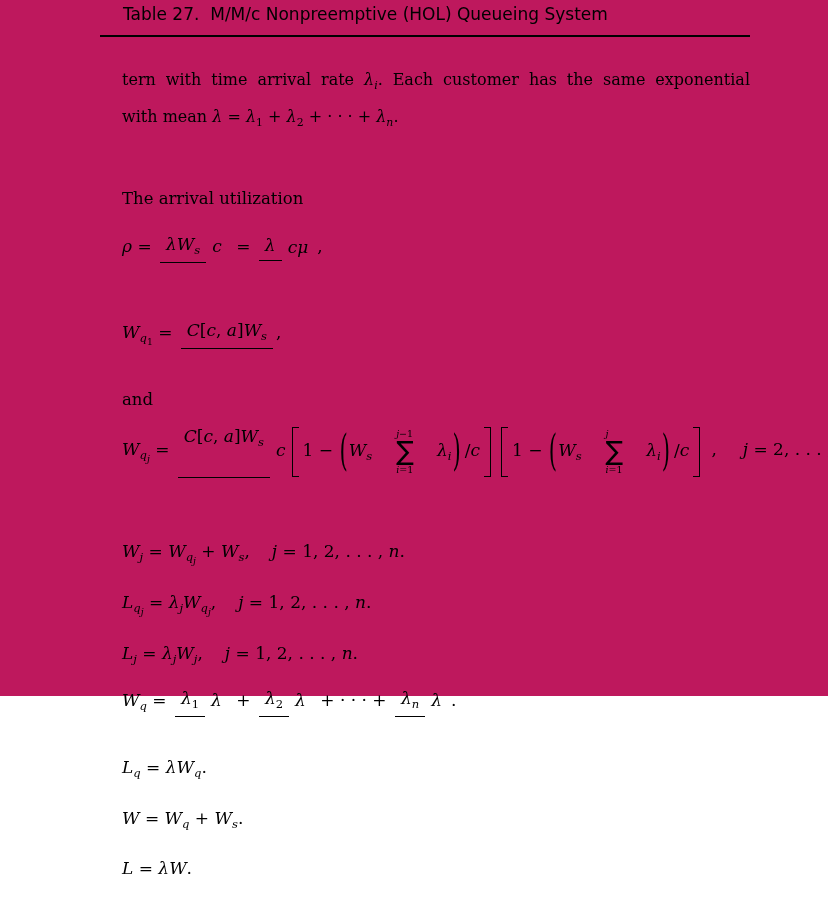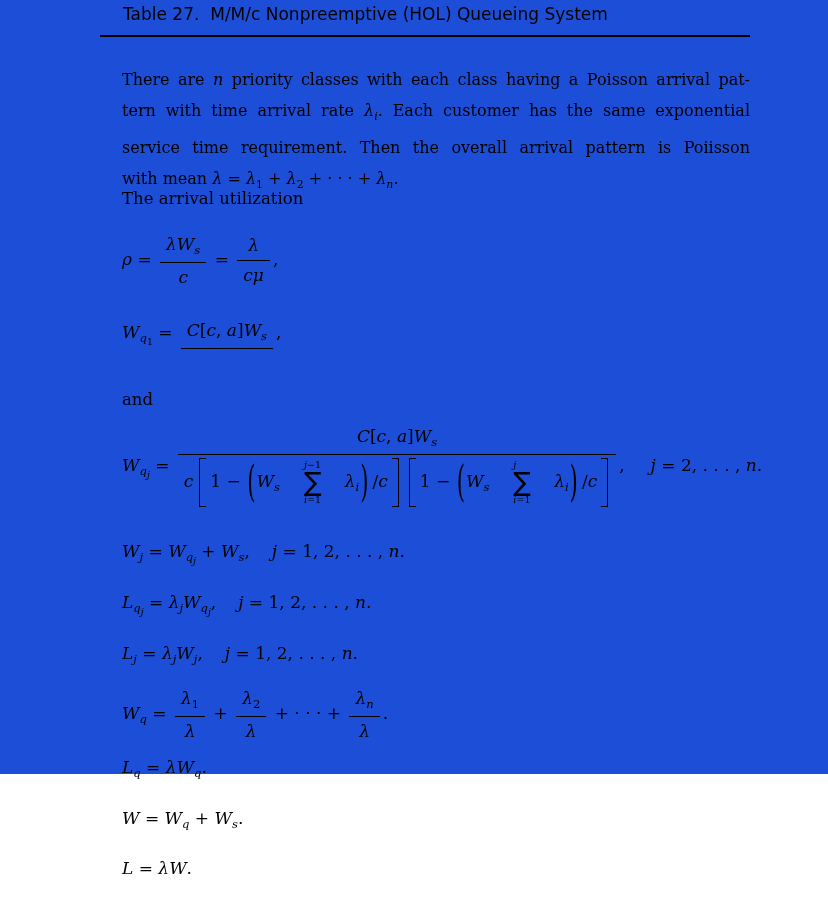--- a/index.html
+++ b/index.html
@@ -1,20 +1,20 @@
 <!DOCTYPE html>
 <html><head>
 <meta charset="utf-8">
 <style>
   html,body { margin:0; padding:0; }
   body {
     width:828px; height:911px; background:#ffffff; color:#000000;
     font-family:"DejaVu Serif", serif; overflow:hidden;
   }
-  .page { position:relative; width:828px; height:774px; background:#1d4ed8; }
+  .page { position:relative; width:828px; height:696px; background:#be185d; }
 
   .title {
     position:absolute; left:123px; top:4px;
     font-family:"DejaVu Sans", sans-serif; font-size:17px; white-space:pre;
   }
   .rule { position:absolute; left:100px; top:35px; width:650px; height:1.7px; background:#000; }
 
   .para {
     position:absolute; left:122px; top:64px; width:628px;
     font-size:16px; line-height:31px;
@@ -24,21 +24,21 @@
 
   .tline { position:absolute; left:122px; font-size:16.5px; }
   .eq { position:absolute; left:122px; font-size:17px; white-space:nowrap; }
 
   
   .it { font-style:italic; }
   .rm { font-style:normal; }
   .sb { font-size:68%; vertical-align:-0.35em; }
   .sb2 { font-size:80%; vertical-align:-0.28em; }
   .sp { display:inline-block; }
-  .frac { display:inline-flex; flex-direction:column; vertical-align:middle; margin:0 3px; }
+  .frac { display:inline-flex; flex-direction:row; vertical-align:middle; margin:0 3px; }
   .num { display:block; text-align:center; padding:1px 6px 3px; border-bottom:1.5px solid #000; line-height:1.35; }
   .den { display:block; text-align:center; padding:3px 6px 1px; line-height:1.35; }
   .sum { display:inline-flex; flex-direction:column; align-items:flex-start; vertical-align:middle; margin:0 20px; line-height:1; }
   .lim { font-size:56%; line-height:1.05; }
   .sigma { font-family:"DejaVu Sans", sans-serif; font-size:155%; line-height:0.9; font-style:normal; padding:1px 0; }
   .bigp { display:inline-block; font-size:125%; transform:scaleY(2.05); vertical-align:middle; font-style:normal; padding:0 1px; }
   .pin { display:inline; }
   .brg { display:inline-flex; align-items:center; vertical-align:middle; margin:0 2px; }
   .lbr,.rbr { align-self:stretch; width:6px; border:1.6px solid #000; }
   .lbr { border-right:none; }
@@ -47,23 +47,21 @@
 </style>
 </head>
 <body>
 
 <div class="page">
 
   <div class="title">Table 27.  M/M/c Nonpreemptive (HOL) Queueing System</div>
   <div class="rule"></div>
 
   <div class="para">
-    <div class="pline just"><span class="rm">There are </span><span class="it">n</span><span class="rm"> priority classes with each class having a Poisson arrival pat-</span></div>
     <div class="pline just"><span class="rm">tern with time arrival rate </span><span class="it">λ</span><span class="sb"><span class="it">i</span></span><span class="rm">. Each customer has the same exponential</span></div>
-    <div class="pline just"><span class="rm">service time requirement.  Then the overall arrival pattern is Poiisson</span></div>
     <div class="pline"><span class="rm">with mean </span><span class="it">λ</span><span class="rm"> = </span><span class="it">λ</span><span class="sb"><span class="rm">1</span></span><span class="rm"> + </span><span class="it">λ</span><span class="sb"><span class="rm">2</span></span><span class="rm"> + · · · + </span><span class="it">λ</span><span class="sb"><span class="it">n</span></span><span class="rm">.</span></div>
   </div>
 
   <div class="tline" style="top:189px;">The arrival utilization</div>
 
   <div class="eq" style="top:232px;"><span class="it">ρ</span><span class="rm"> = </span><span class="frac">
         <span class="num"><span class="it">λW</span><span class="sb"><span class="it">s</span></span></span>
         <span class="den"><span class="it">c</span></span>
       </span><span class="rm"> = </span><span class="frac">
         <span class="num"><span class="it">λ</span></span>

